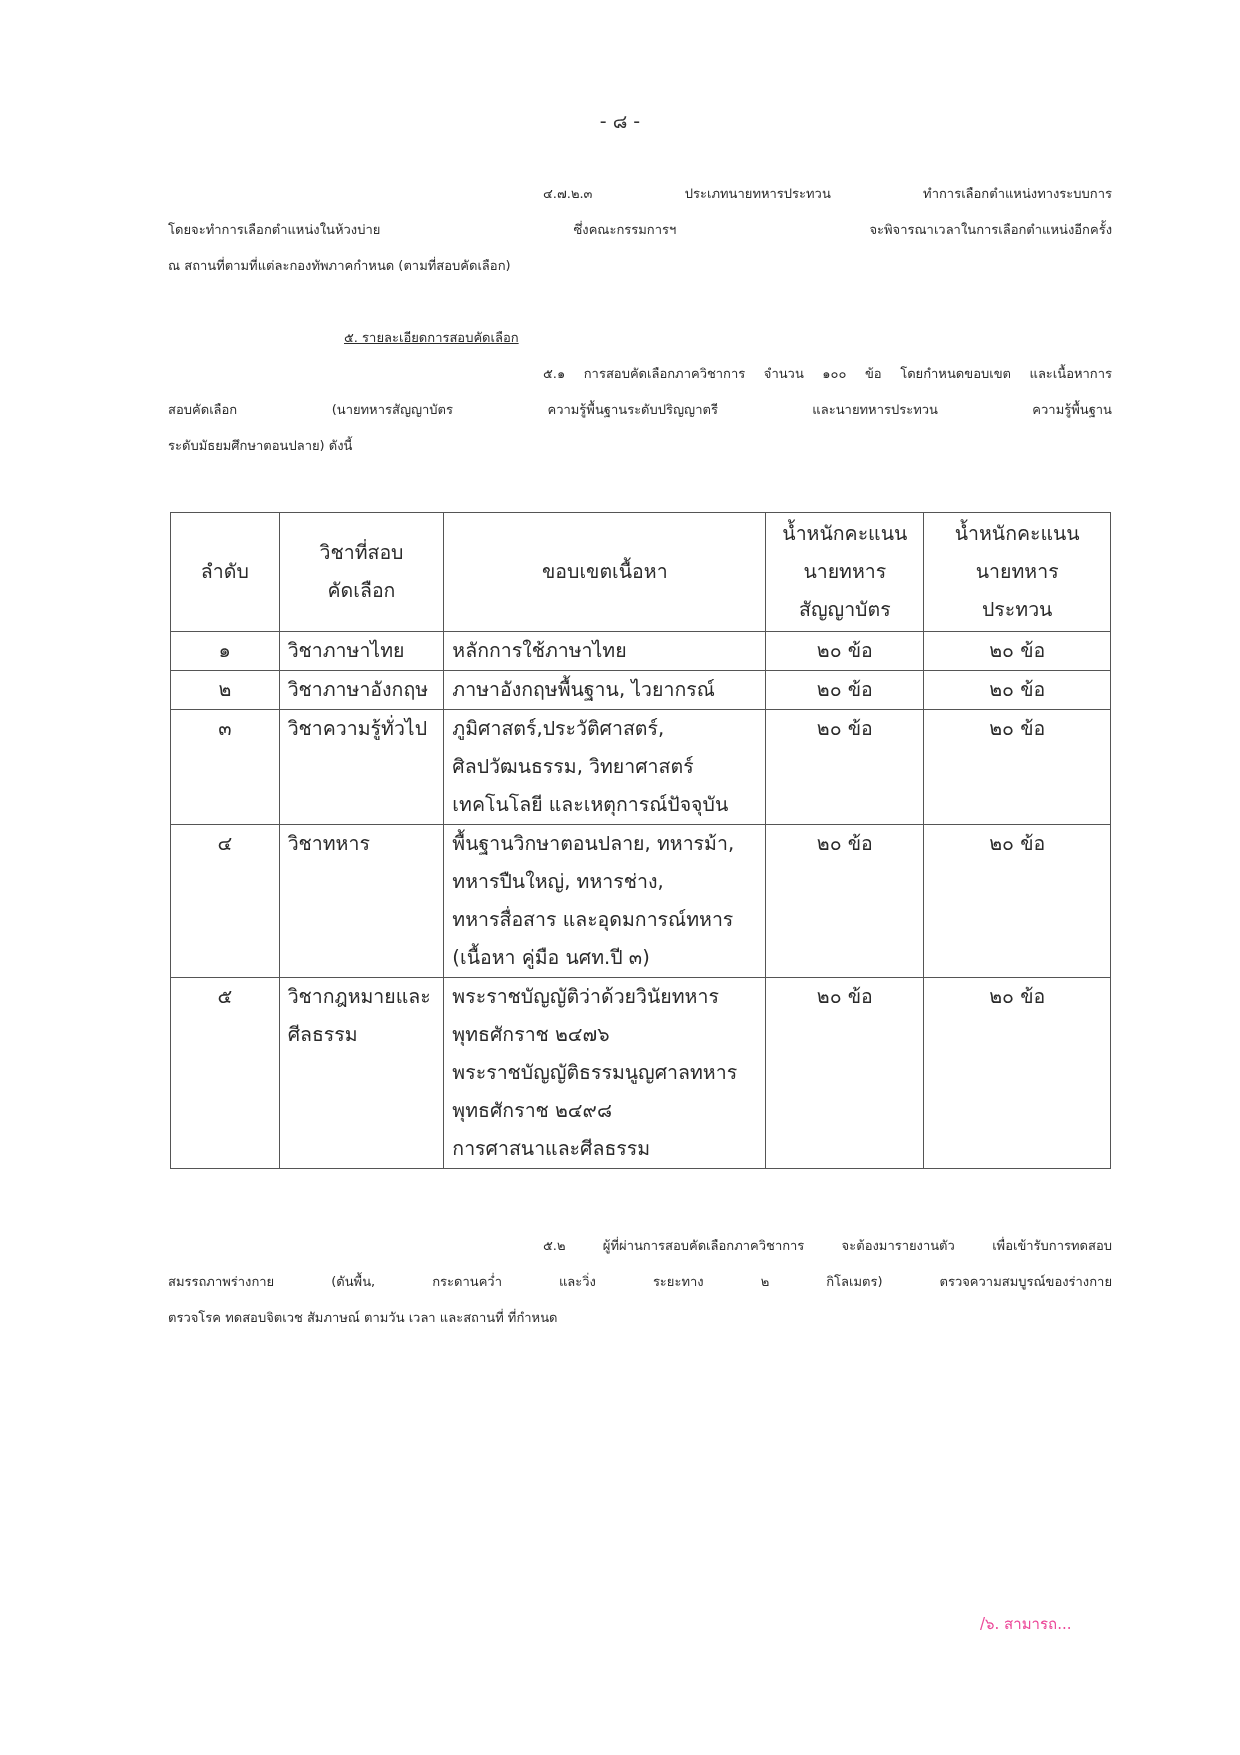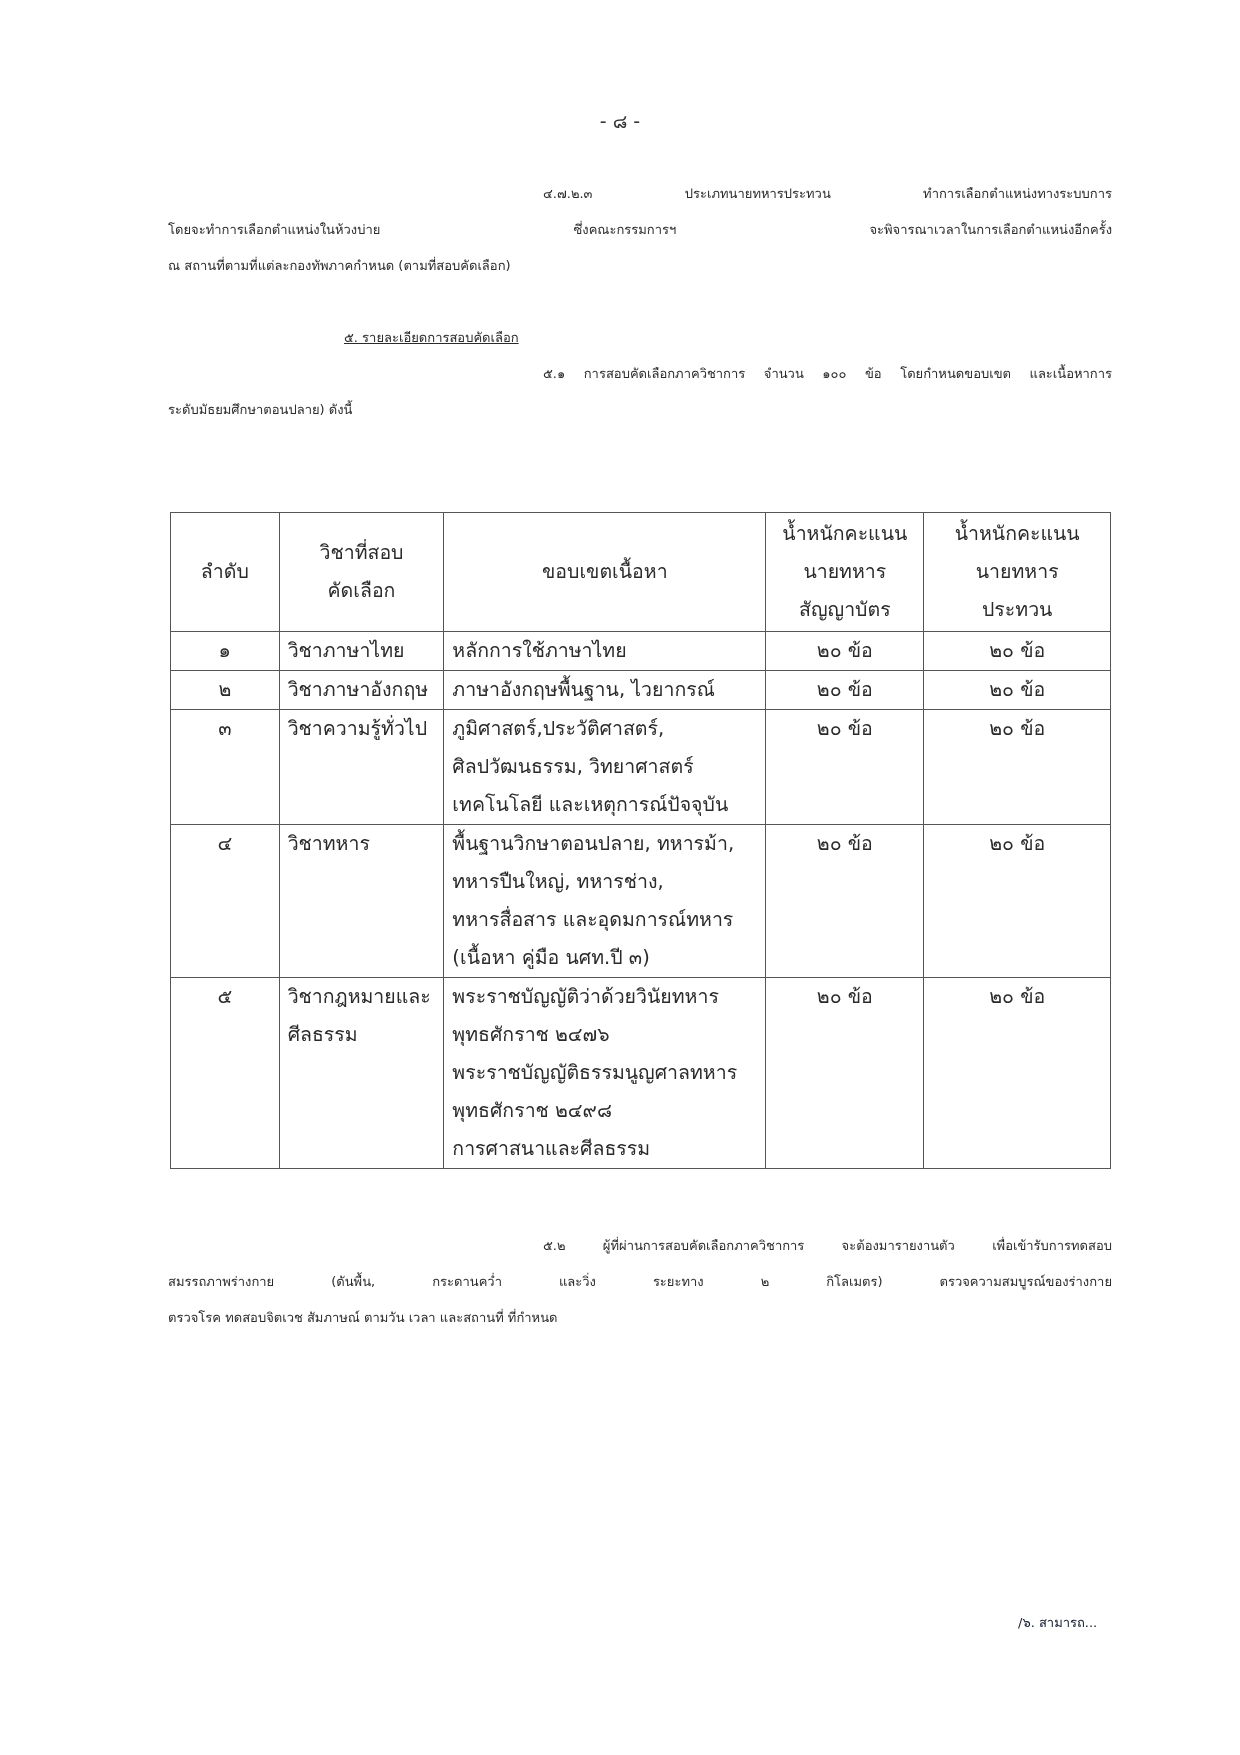--- a/index.html
+++ b/index.html
@@ -88,23 +88,23 @@
     .c-w1 { width: 142px; text-align: center; }
     .c-w2 { width: 172px; text-align: center; }
     td.c-no, td.c-w1, td.c-w2 { text-align: center; }
     td.c-w1, td.c-w2 { padding-top: 2px; }
     td { padding-top: 2px; padding-bottom: 4px; }
     .cell-line { display: block; white-space: nowrap; }
 
     .footer-next {
       position: absolute;
       top: 1612px;
-      left: 1018px;
-      font-size: 13px;
-      color: #0f172a;
+      left: 980px;
+      font-size: 15px;
+      color: #ec4899;
     }
   </style>
 </head>
 <body>
 
 <div class="page">
 
   <div class="page-number">- ๘ -</div>
 
   <div class="para" id="p1">
@@ -112,20 +112,21 @@
     <span class="line">โดยจะทำการเลือกตำแหน่งในห้วงบ่าย ซึ่งคณะกรรมการฯ จะพิจารณาเวลาในการเลือกตำแหน่งอีกครั้ง</span>
     <span class="line last">ณ สถานที่ตามที่แต่ละกองทัพภาคกำหนด (ตามที่สอบคัดเลือก)</span>
   </div>
 
   <div class="para" id="h5">
     <span class="line indent-sm">๕. รายละเอียดการสอบคัดเลือก</span>
   </div>
 
   <div class="para" id="p51">
     <span class="line indent">๕.๑ การสอบคัดเลือกภาควิชาการ จำนวน ๑๐๐ ข้อ โดยกำหนดขอบเขต และเนื้อหาการ</span>
+    <span class="line">สอบคัดเลือก (นายทหารสัญญาบัตร ความรู้พื้นฐานระดับปริญญาตรี และนายทหารประทวน ความรู้พื้นฐาน</span>
     <span class="line last">ระดับมัธยมศึกษาตอนปลาย) ดังนี้</span>
   </div>
 
   <table class="exam-table">
     <thead>
       <tr>
         <th class="c-no">
           <span class="cell-line">ลำดับ</span>
         </th>
         <th class="c-subj">

